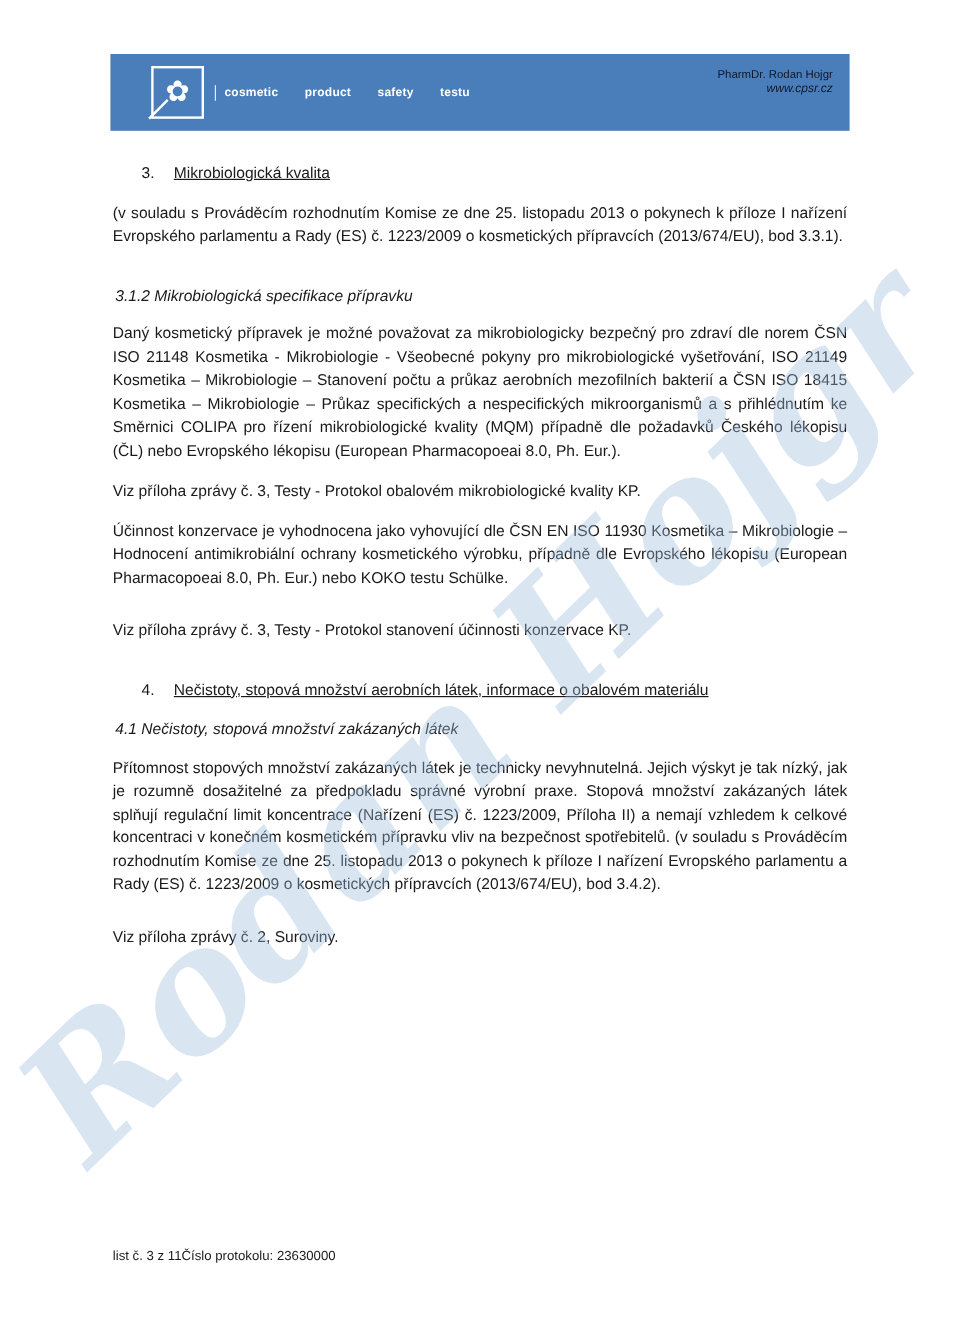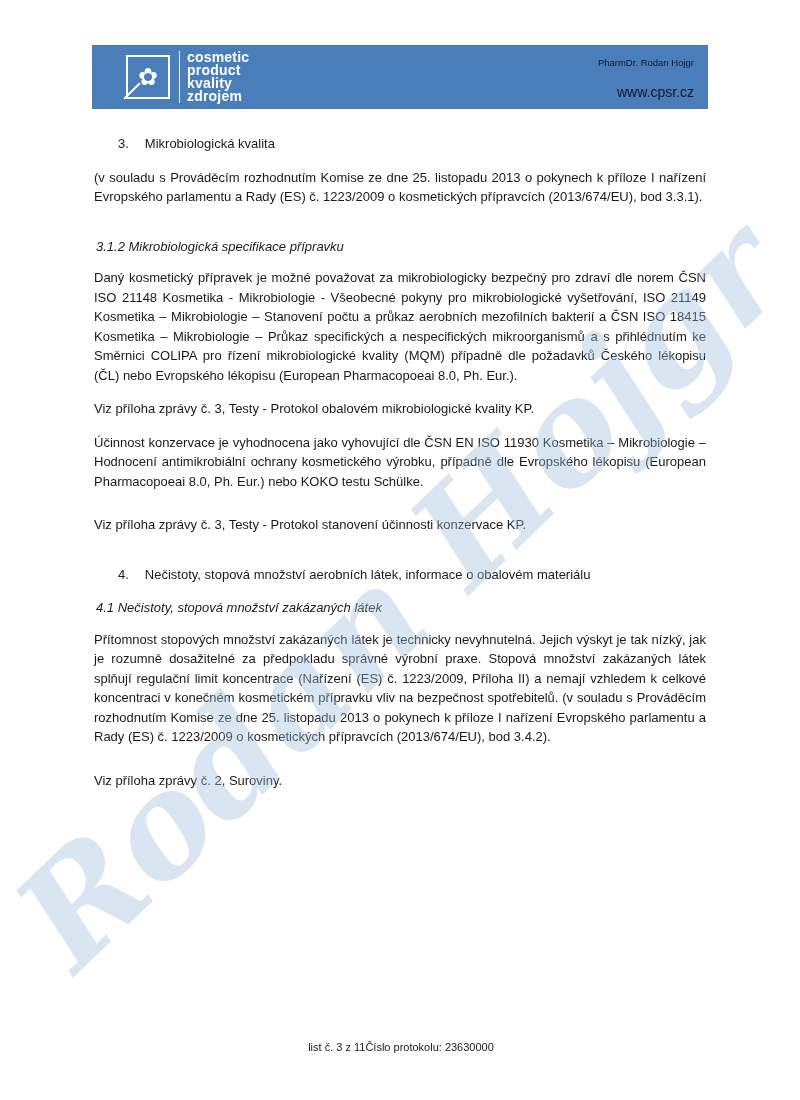--- a/index.html
+++ b/index.html
@@ -17,75 +17,75 @@
     display:flex; justify-content:space-between; align-items:stretch; z-index:1;
   }
   .brand { display:flex; align-items:center; padding-left:34px; }
   .brand-icon {
     width:44px; height:44px; border:2px solid #fff; position:relative;
     display:flex; align-items:center; justify-content:center; box-sizing:border-box;
   }
   .flower { color:#fff; font-size:24px; line-height:1; }
   .fold { position:absolute; width:22px; height:2px; background:#fff; left:-7px; bottom:5px; transform:rotate(-45deg); }
   .brand-words {
-    display:flex; flex-direction:column; margin-left:9px; padding-left:7px;
+    display:flex; flex-direction:row; margin-left:9px; padding-left:7px;
     border-left:1px solid rgba(255,255,255,.85);
-    color:#fff; font-weight:bold; font-size:14px; line-height:13px; letter-spacing:.2px;
+    color:#fff; font-weight:bold; font-size:10px; line-height:13px; letter-spacing:.2px;gap:22px;
   }
   .header-meta { text-align:right; padding:12px 14px 0 0; color:#0f172a; }
   .header-author { font-size:9.5px; }
-  .header-site { font-size:14px; margin-top:16px; }
+  .header-site { font-size:10px; margin-top:1px;font-style:italic; }
 
   
   .watermark {
     position:absolute; left:50%; top:54%;
     transform:translate(-50%,-50%) rotate(-44deg);
     font-family:"DejaVu Serif", serif; font-style:italic; font-weight:bold;
     font-size:140px; white-space:nowrap;
     color:var(--watermark-color,#9dbede); opacity:.38;
     z-index:2; pointer-events:none;
   }
 
   
   .content {
     position:absolute; left:94px; top:134px; width:612px; z-index:1;
     font-size:13px; line-height:1.5;
   }
   .sec-heading { margin:0 0 14px 24px; }
   .sec-heading .num { display:inline-block; margin-right:16px; }
-  .sec-heading .txt { }
+  .sec-heading .txt { text-decoration:underline; }
   .subhead { font-style:italic; margin:0 0 12px 2px; }
   .para { text-align:justify; margin:0 0 14px 0; }
   .gap-lg { margin-top:30px; }
   .gap-sm { margin-top:24px; }
 
   
   .pagefooter {
     position:absolute; left:94px; right:92px; top:1041px; z-index:1;
-    display:flex; justify-content:center; font-size:11px;
+    display:flex; justify-content:flex-start; font-size:11px;
   }
 </style>
 </head>
 <body>
 
 <div class="page">
 
   <div class="watermark">Rodan Hojgr</div>
 
   <header class="topbar">
     <div class="brand">
       <div class="brand-icon">
         <span class="flower">✿</span>
         <span class="fold"></span>
       </div>
       <div class="brand-words">
         <span>cosmetic</span>
         <span>product</span>
-        <span>kvality</span>
-        <span>zdrojem</span>
+        <span>safety</span>
+        <span>testu</span>
       </div>
     </div>
     <div class="header-meta">
       <div class="header-author">PharmDr. Rodan Hojgr</div>
       <div class="header-site">www.cpsr.cz</div>
     </div>
   </header>
 
   <main class="content">
 

